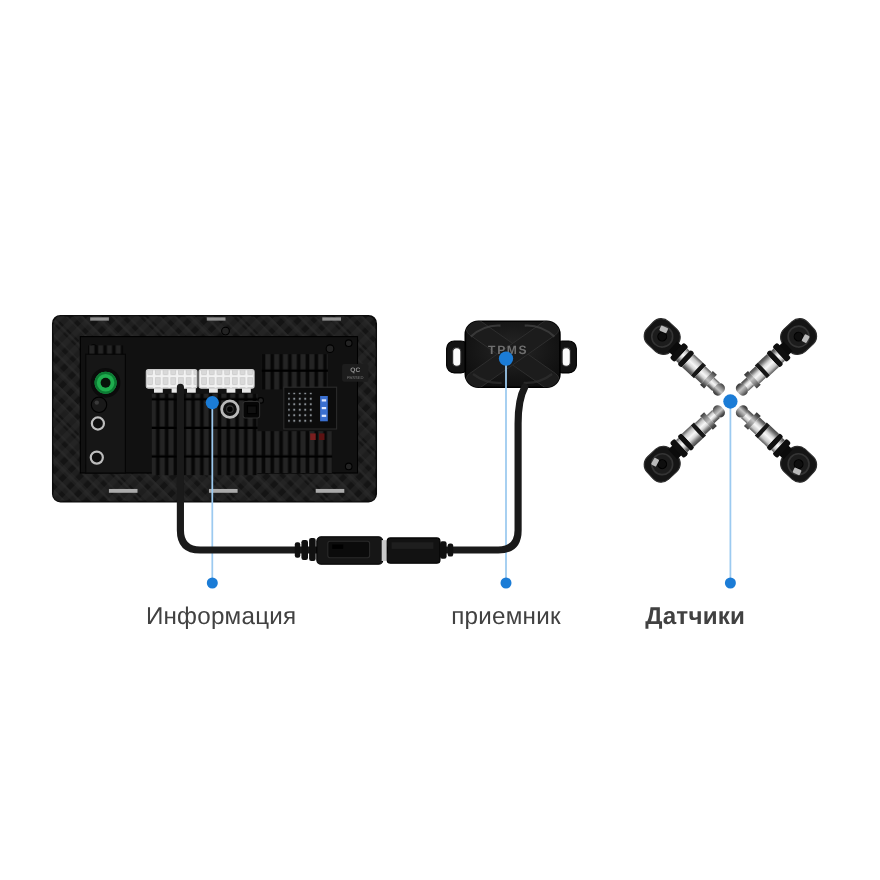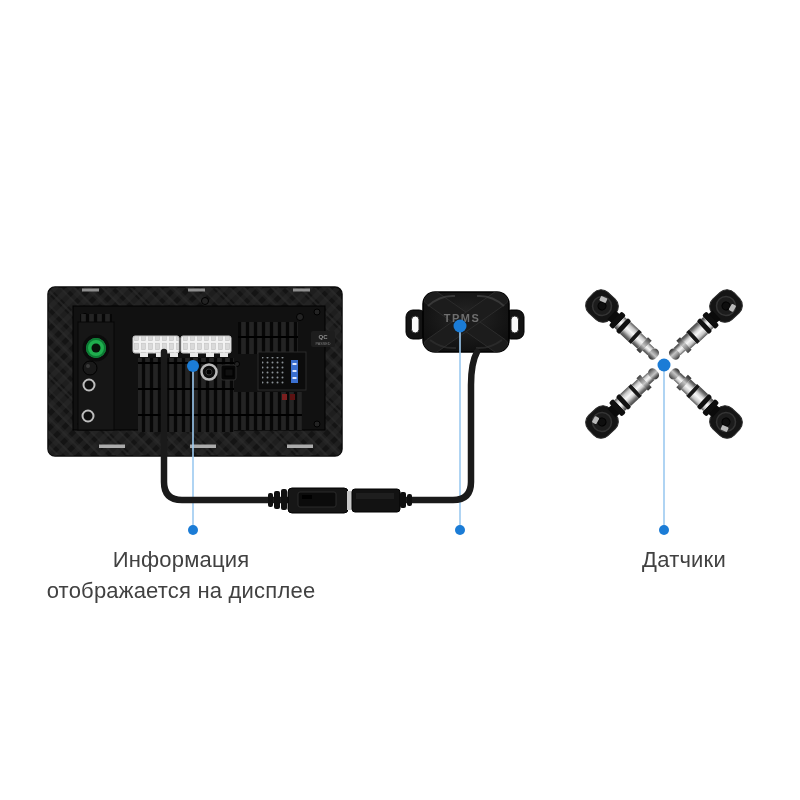--- a/index.html
+++ b/index.html
@@ -7,23 +7,23 @@
     width:800px;height:800px;background:#ffffff;position:relative;overflow:hidden;
     font-family:"Liberation Sans",sans-serif;
   }
   .scene{position:absolute;left:0;top:0;width:768px;height:800px;}
   svg text{font-family:"Liberation Sans",sans-serif;}
   .caption{
     position:absolute;top:544px;transform:translateX(-50%);
     text-align:center;font-size:22px;line-height:31px;color:#414141;
     white-space:nowrap;letter-spacing:0.2px;
   }
-  .caption-1{left:181px;}
+  .caption-1{left:201px;}
   .caption-2{left:460px;}
-  .caption-3{left:684px;}
+  .caption-3{left:632px;font-weight:bold;}
 </style>
 </head>
 <body>
 
 <div class="scene">
 
 <svg width="800" height="800" viewBox="0 0 800 800">
   <defs>
     <pattern id="carbon" width="10" height="10" patternUnits="userSpaceOnUse" patternTransform="rotate(45)">
       <rect width="10" height="10" fill="#141414"></rect>
@@ -226,21 +226,21 @@
     <circle cx="664" cy="365" r="6.5" fill="#1b7cd6"></circle>
     <circle cx="193" cy="530" r="5" fill="#1b7cd6"></circle>
     <circle cx="460" cy="530" r="5" fill="#1b7cd6"></circle>
     <circle cx="664" cy="530" r="5" fill="#1b7cd6"></circle>
   </g>
 </svg>
 
 
 <div class="caption caption-1">
   <div>Информация</div>
-  <div>отображается на дисплее</div>
 </div>
 <div class="caption caption-2">
+  <div>приемник</div>
 </div>
 <div class="caption caption-3">
   <div>Датчики</div>
 </div>
 
 </div>
 
 </body></html>

